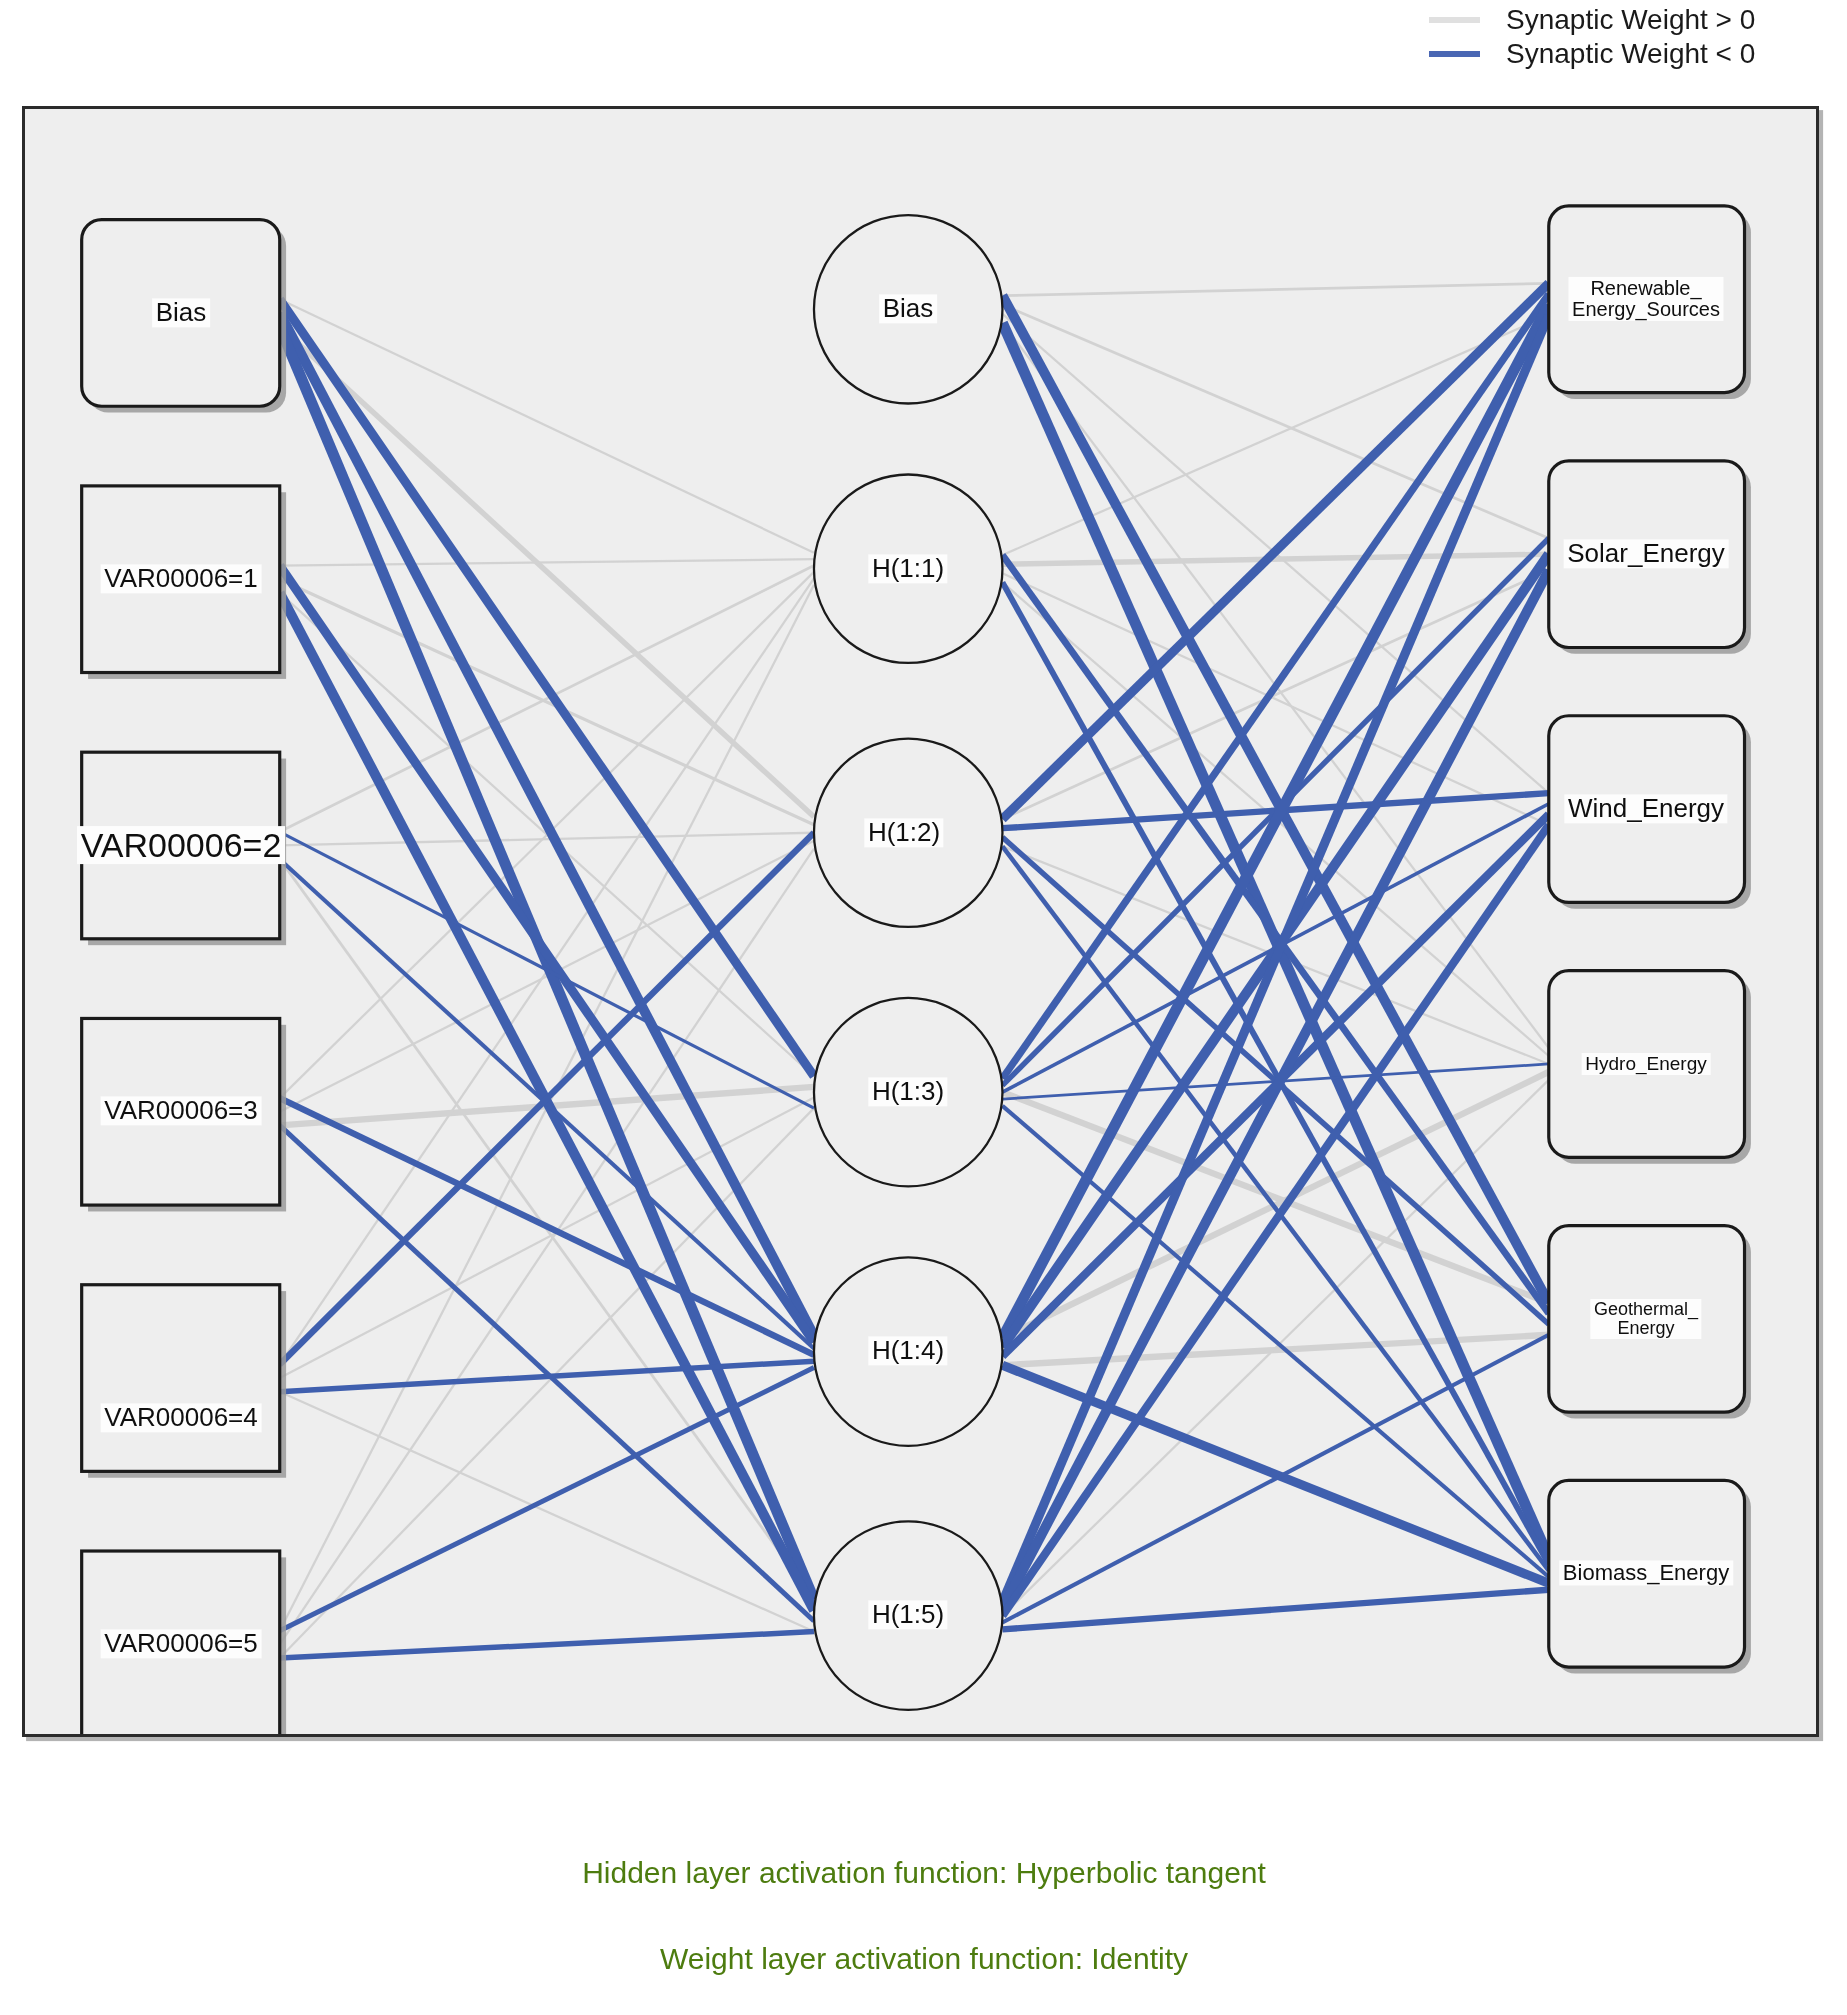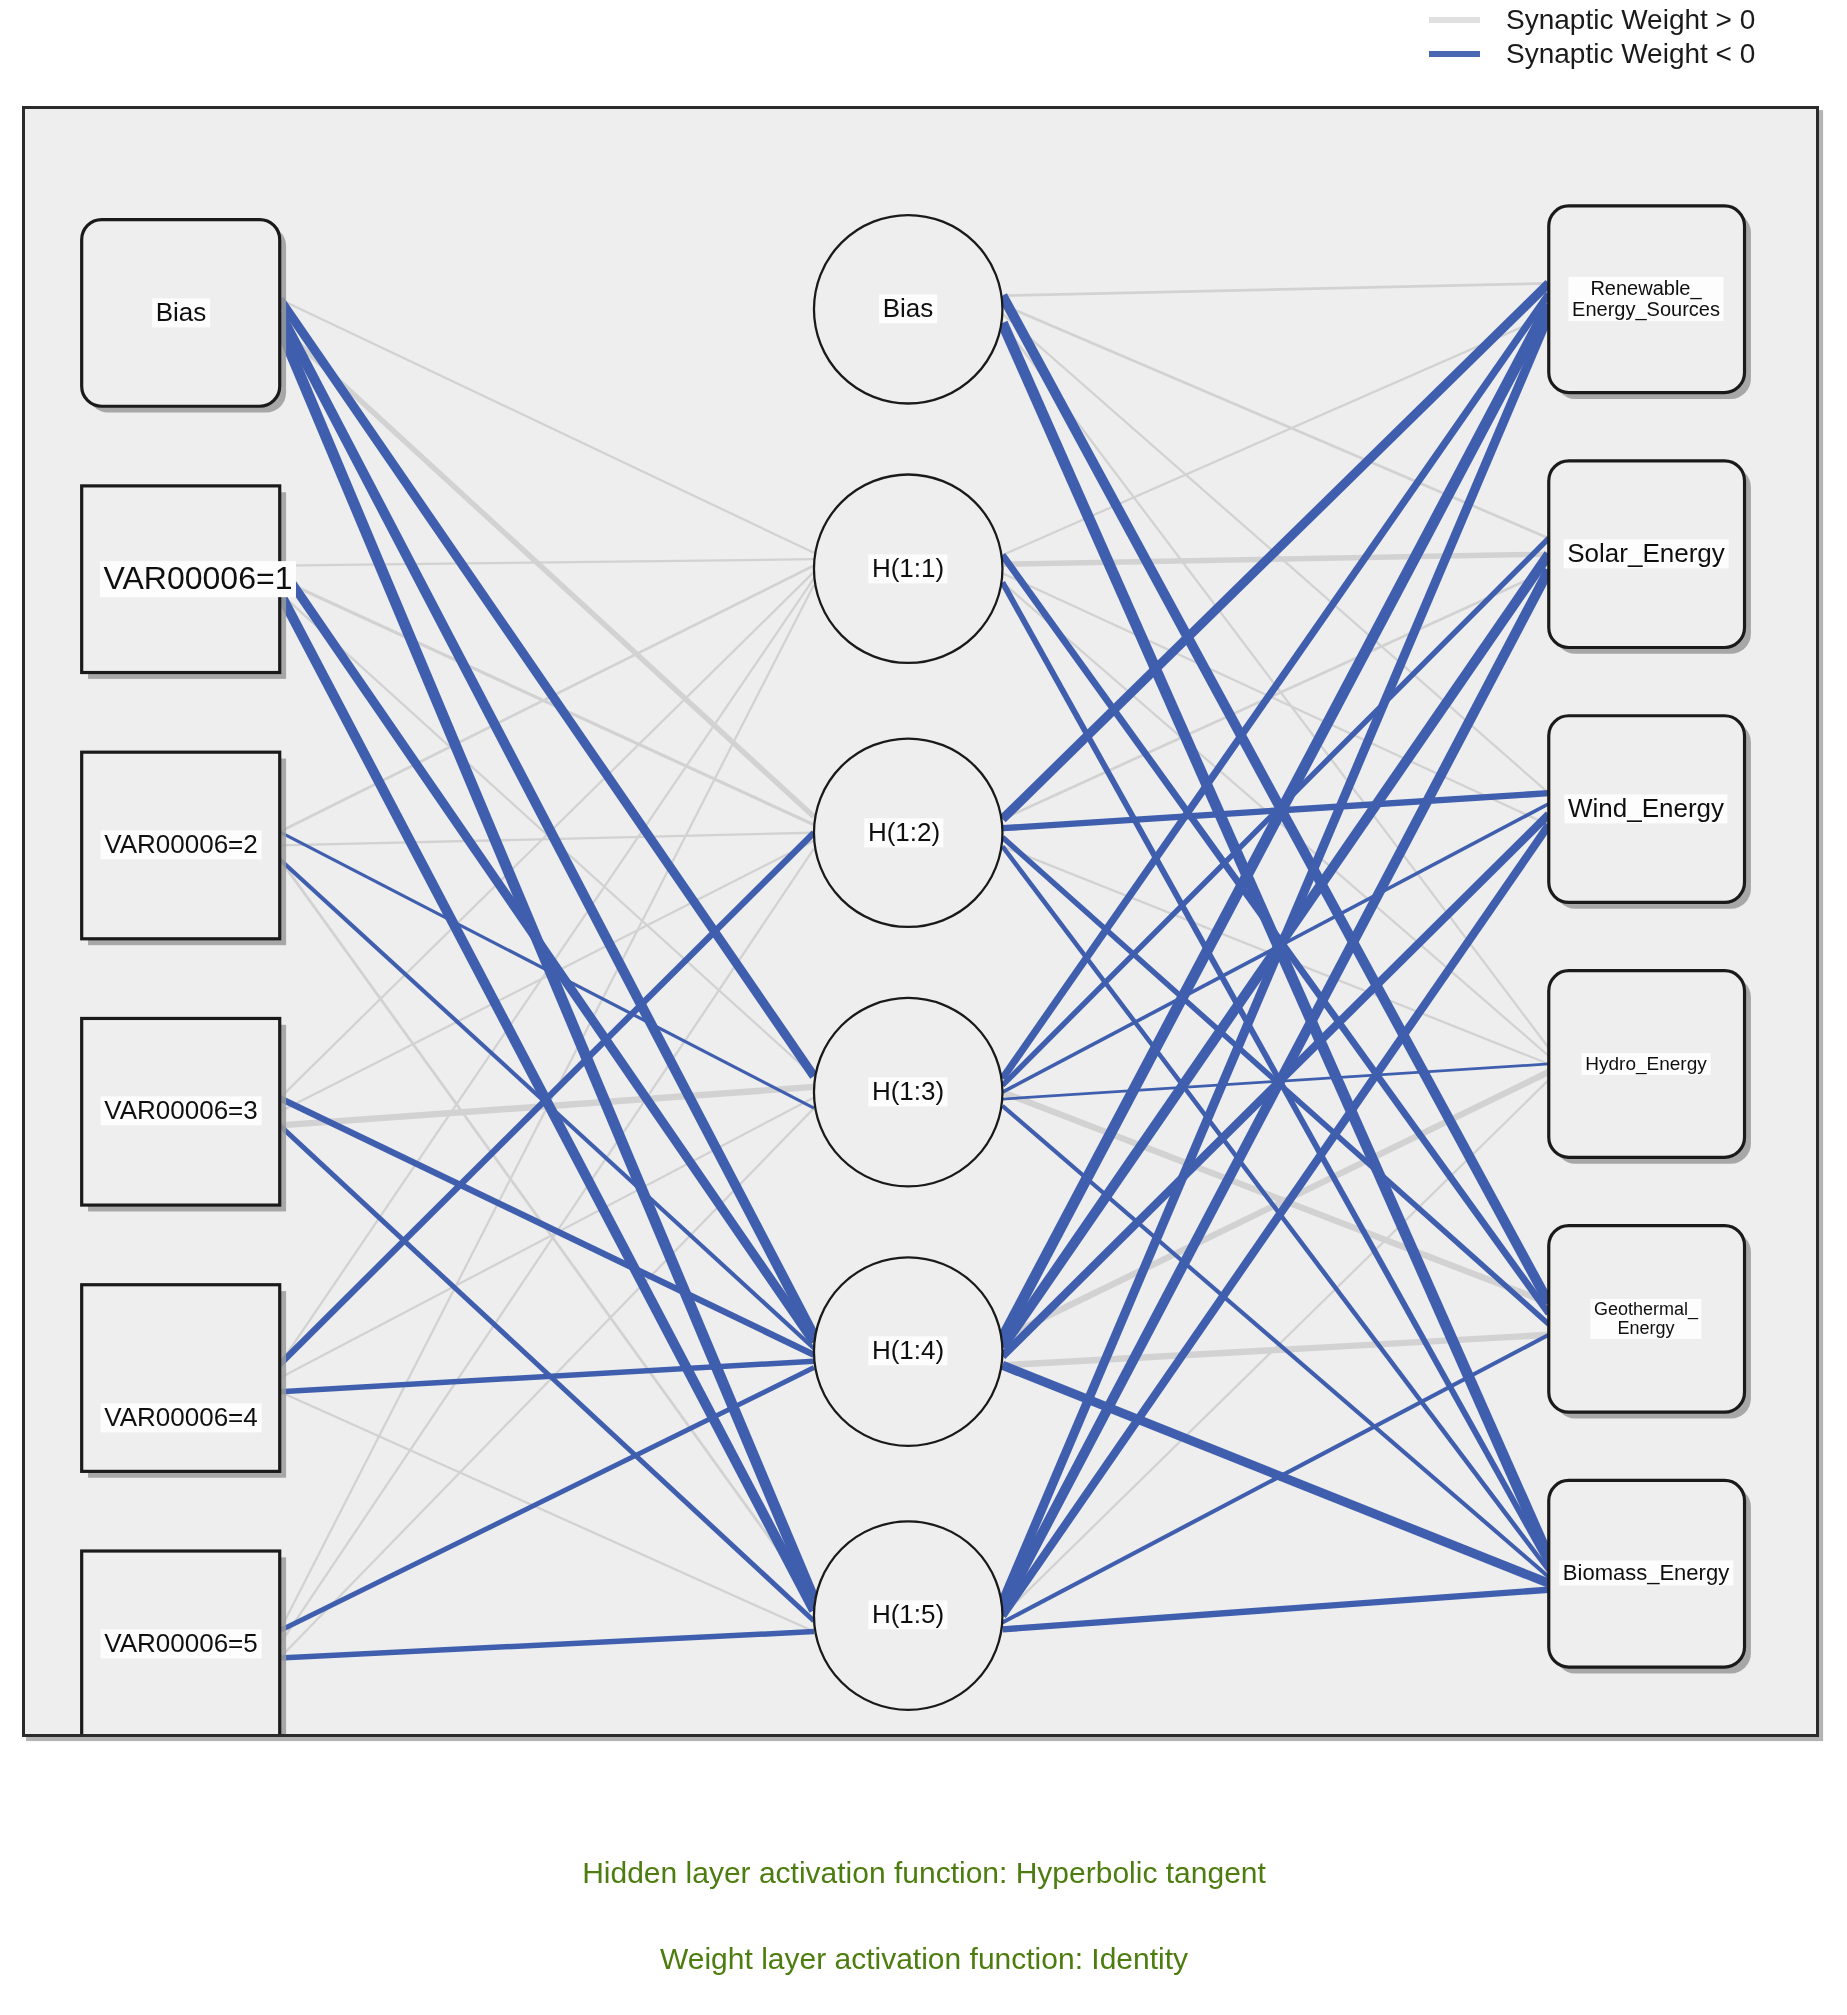--- a/index.html
+++ b/index.html
@@ -202,22 +202,22 @@
         <rect x="3361" y="1907" width="430" height="410" rx="44" fill="#9a9a9a" opacity="0.85"></rect>
         <rect x="3347" y="1893" width="430" height="410" rx="44" fill="#eeeeee" stroke="#1a1a1a" stroke-width="7"></rect>
         <rect x="3361" y="2467" width="430" height="410" rx="44" fill="#9a9a9a" opacity="0.85"></rect>
         <rect x="3347" y="2453" width="430" height="410" rx="44" fill="#eeeeee" stroke="#1a1a1a" stroke-width="7"></rect>
         <rect x="3361" y="3027" width="430" height="410" rx="44" fill="#9a9a9a" opacity="0.85"></rect>
         <rect x="3347" y="3013" width="430" height="410" rx="44" fill="#eeeeee" stroke="#1a1a1a" stroke-width="7"></rect>
       </g>
   </svg>
   <div id="labels-layer">
       <div class="node-label" style="left: 156px; top: 204px; font-size: 26px;">Bias</div>
-      <div class="node-label" style="left: 173px; top: 470px; font-size: 32px;">VAR00006=1</div>
-      <div class="node-label" style="left: 156px; top: 736px; font-size: 26px;">VAR00006=2</div>
+      <div class="node-label" style="left: 156px; top: 470px; font-size: 26px;">VAR00006=1</div>
+      <div class="node-label" style="left: 156px; top: 736px; font-size: 34px;">VAR00006=2</div>
       <div class="node-label" style="left: 156px; top: 1002px; font-size: 26px;">VAR00006=3</div>
       <div class="node-label" style="left: 156px; top: 1269px; font-size: 26px; margin-top: 40px;">VAR00006=4</div>
       <div class="node-label" style="left: 156px; top: 1535px; font-size: 26px;">VAR00006=5</div>
       <div class="node-label" style="left: 883px; top: 200px; font-size: 26px;">Bias</div>
       <div class="node-label" style="left: 883px; top: 460px; font-size: 26px;">H(1:1)</div>
       <div class="node-label" style="left: 879px; top: 724px; font-size: 26px;">H(1:2)</div>
       <div class="node-label" style="left: 883px; top: 983px; font-size: 26px;">H(1:3)</div>
       <div class="node-label" style="left: 883px; top: 1242px; font-size: 26px;">H(1:4)</div>
       <div class="node-label" style="left: 883px; top: 1506px; font-size: 26px;">H(1:5)</div>
       <div class="node-label" style="left: 1621px; top: 190px; font-size: 20px;">Renewable_

